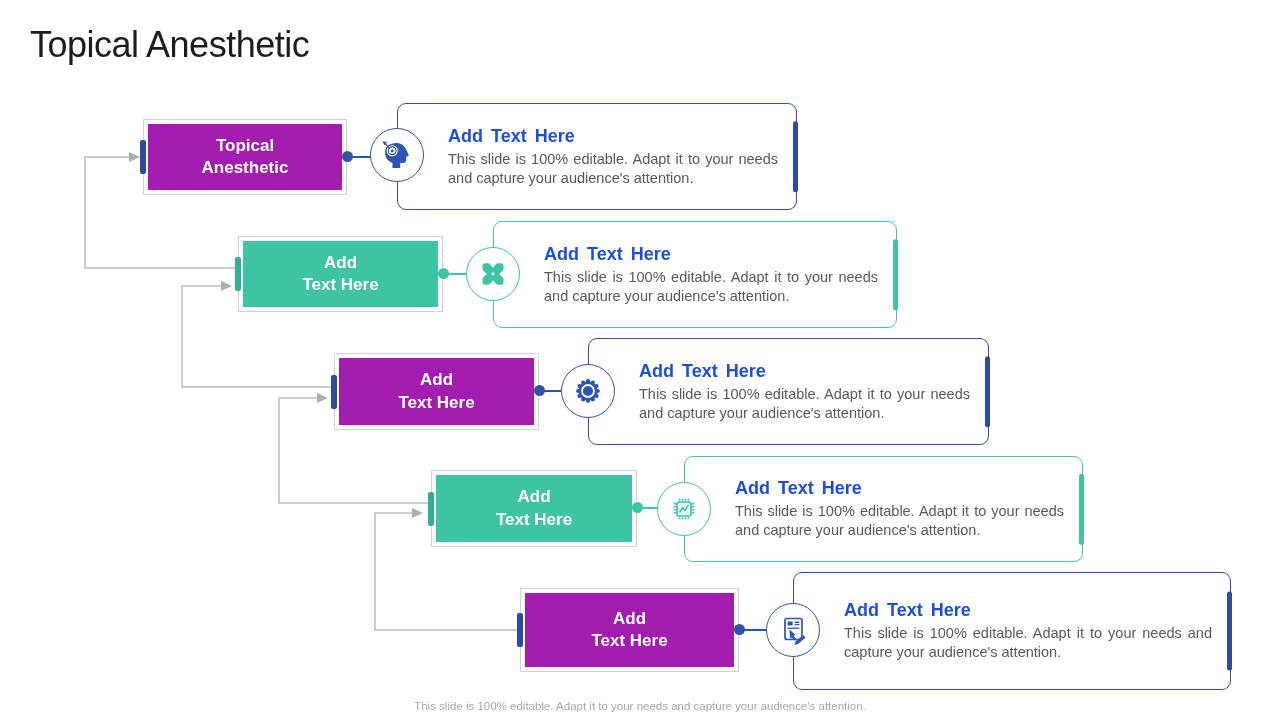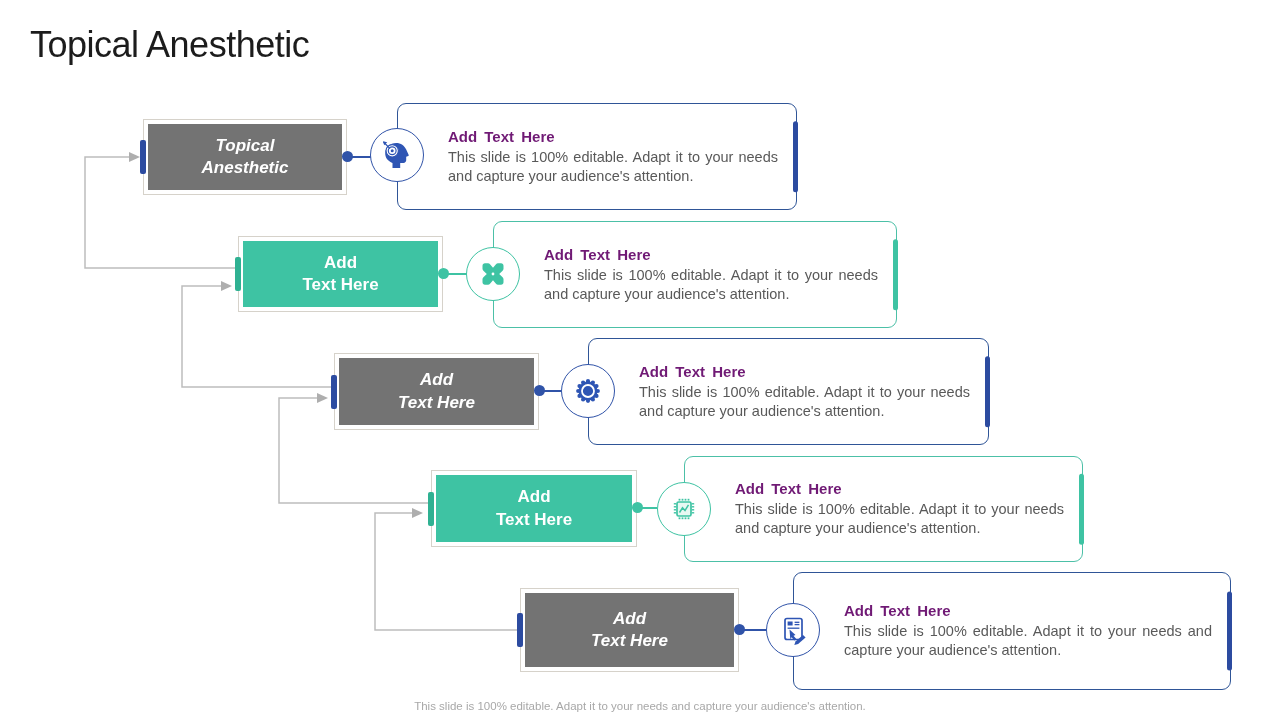--- a/index.html
+++ b/index.html
@@ -25,27 +25,27 @@
   .link-line{position:absolute;height:2px;z-index:2;}
   .link-dot{position:absolute;width:11px;height:11px;border-radius:50%;z-index:3;}
 
   
   .icon-circle{position:absolute;width:54px;height:54px;border-radius:50%;background:#fff;
                box-sizing:border-box;display:flex;align-items:center;justify-content:center;z-index:4;}
 
   
   .card{position:absolute;background:#fff;border-radius:9px;box-sizing:border-box;z-index:2;
         display:flex;flex-direction:column;justify-content:center;padding:10px 18px 10px 50px;}
-  .card-title{font-size:15px;font-weight:bold;color:#701a75;word-spacing:3px;margin-bottom:3px;}
+  .card-title{font-size:18px;font-weight:bold;color:#1d4ed8;word-spacing:3px;margin-bottom:3px;}
   .card-body{font-size:14.5px;color:#595959;line-height:1.3;text-align:justify;}
   .accent-bar{position:absolute;right:-2px;top:50%;transform:translateY(-50%);width:5px;height:68%;
               border-radius:3px;}
 
   
-  .blue  .box-solid{background:#737373;font-style:italic;}
+  .blue  .box-solid{background:#a21caf;}
   .blue  .side-bar{background:#2c4ba0;}
   .blue  .link-line{background:#3053a8;}
   .blue  .link-dot{background:#3053a8;}
   .blue  .icon-circle{border:1.6px solid #3053a8;}
   .blue  .card{border:1.4px solid #2f5597;}
   .blue  .accent-bar{background:#2c4ba0;}
 
   .teal  .box-solid{background:#3ec3a3;}
   .teal  .side-bar{background:#2fb192;}
   .teal  .link-line{background:#3ec3a3;}

